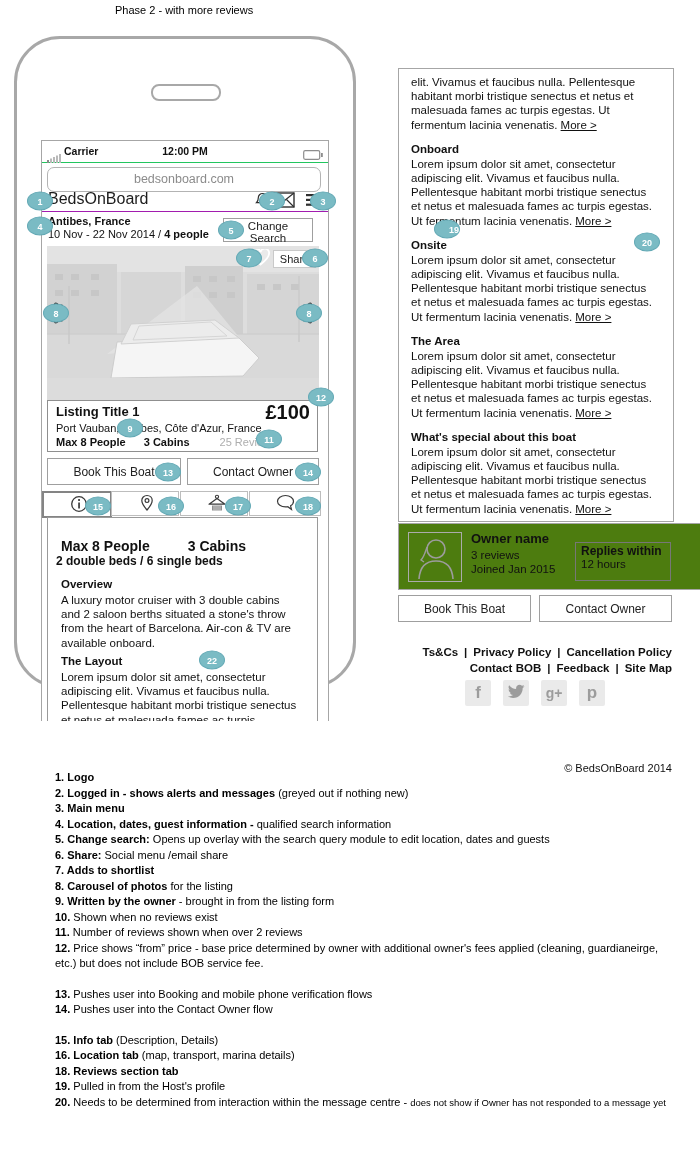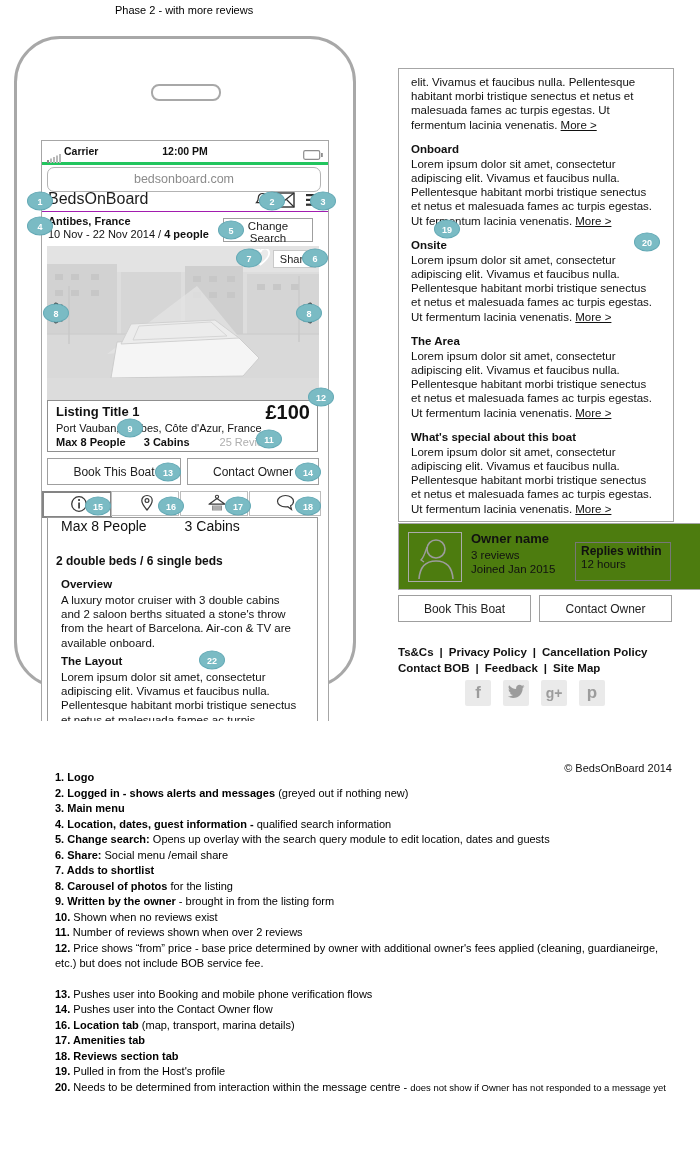--- a/index.html
+++ b/index.html
@@ -8,21 +8,21 @@
   .abs{position:absolute;}
   .b{font-weight:bold;}
   
   .page-title{left:115px;top:4px;font-size:11px;color:#000;}
   
   .phone{left:14px;top:36px;width:336px;height:646px;border:3px solid #a8a8a8;border-radius:46px;z-index:1;}
   .speaker{left:151px;top:84px;width:66px;height:13px;border:2px solid #a8a8a8;border-radius:8px;z-index:1;}
   
   .screen{left:41px;top:140px;width:286px;height:580px;background:#fff;z-index:2;
           border:1.5px solid #a6a6a6;border-bottom:none;overflow:hidden;}
-  .statusbar{left:0;top:0;right:0;height:21px;border-bottom:3px solid #22c55e;}
+  .statusbar{left:0;top:0;right:0;height:21px;border-bottom:1px solid #22c55e;}
   .carrier{left:22px;top:4px;font-size:10.5px;font-weight:bold;}
   .clock{left:0;right:0;top:4px;text-align:center;font-size:10.5px;font-weight:bold;}
   .signal{left:5px;top:8px;}
   .battery{right:5px;top:5px;}
   .urlbar{left:5px;top:26px;width:272px;height:23px;border:1.5px solid #b3b3b3;border-radius:7px;
           text-align:center;line-height:23px;font-size:12.5px;color:#8b8b8b;background:#fff;}
   .appheader{left:0;right:0;top:49px;height:21px;border-bottom:1px solid #a21caf;}
   .logo{left:6px;top:0px;font-size:16px;color:#1c1c1c;}
   .bell{left:213px;top:2px;}
   .envelope{left:231px;top:2px;}
@@ -50,21 +50,21 @@
   .pbtn{border:1.5px solid #9f9f9f;background:#fff;font-size:12px;font-family:inherit;color:#222;}
   .bookbtn{left:5px;top:317px;width:134px;height:27px;}
   .contactbtn{left:145px;top:317px;width:132px;height:27px;}
   
   .tab{top:350px;height:23px;border:1.5px solid #bdbdbd;background:#fff;}
   .tab.active{border:2px solid #848484;}
   .tab1{left:0px;width:66px;} .tab2{left:69px;width:66px;} .tab3{left:138px;width:66px;} .tab4{left:207px;width:70px;}
   .tabicon{position:absolute;left:26px;top:2px;}
   
   .panel{left:5px;top:376px;width:269px;height:210px;border:1.5px solid #9a9a9a;border-bottom:none;background:#fff;}
-  .pcap{left:13px;top:0;font-size:14px;font-weight:normal;}
+  .pcap{left:13px;top:20px;font-size:14px;font-weight:bold;}
   .pcap .cab2{margin-left:38px;}
   .pbeds{left:8px;top:36px;font-size:12px;font-weight:bold;}
   .phead{font-size:11.5px;font-weight:bold;}
   .ph1{left:13px;top:60px;} .pt1{left:13px;top:75px;}
   .ph2{left:13px;top:137px;} .pt2{left:13px;top:152px;}
   .ptext{width:240px;font-size:11.5px;line-height:14.2px;}
   
   .detailbox{left:398px;top:68px;width:274px;height:452px;border:1.5px solid #a6a6a6;overflow:hidden;
              padding:0;background:#fff;}
   .detailinner{position:absolute;left:12px;top:4px;width:248px;}
@@ -76,21 +76,21 @@
   .avatar{left:9px;top:8px;width:52px;height:48px;border:1.5px solid #ababab;}
   .oname{left:72px;top:7px;font-size:13px;font-weight:bold;}
   .orev{left:72px;top:25px;font-size:11.5px;}
   .ojoin{left:72px;top:39px;font-size:11.5px;}
   .replies{left:176px;top:18px;width:84px;height:35px;border:1.5px solid #777;padding:1px 5px;}
   .rlabel{font-size:12px;font-weight:bold;display:block;}
   .rvalue{font-size:11.5px;display:block;}
   .book2{left:398px;top:595px;width:133px;height:27px;}
   .contact2{left:539px;top:595px;width:133px;height:27px;}
   
-  .flinks{left:398px;top:644px;width:274px;text-align:left;font-size:11.5px;font-weight:bold;line-height:16px;}
+  .flinks{left:398px;top:644px;width:274px;text-align:right;font-size:11.5px;font-weight:bold;line-height:16px;}
   .fsep{margin:0 6px;font-weight:bold;}
   .social{left:398px;top:680px;width:274px;text-align:center;}
   .sicon{display:inline-block;width:26px;height:26px;background:#eaeaea;border-radius:2px;margin:0 6px;
          vertical-align:top;text-align:center;position:relative;}
   .sg{font-size:17px;font-weight:bold;color:#9c9c9c;line-height:26px;}
   .sgp{font-size:14px;}
   .sicon svg{margin-top:4px;}
   .copy{left:398px;top:714px;width:274px;text-align:right;font-size:11px;color:#111;margin-top:48px;}
   
   .badge{position:absolute;width:26px;height:19px;border-radius:50%;background:#7abbc4;border:1px solid #63a9b5;
@@ -348,39 +348,39 @@
       <div class="badge" style="left: 295px; top: 397px; margin-left: 26px;">12</div>
       <div class="badge" style="left: 130px; top: 428px;">9</div>
       <div class="badge" style="left: 269px; top: 439px;">11</div>
       <div class="badge" style="left: 168px; top: 472px;">13</div>
       <div class="badge" style="left: 308px; top: 472px;">14</div>
       <div class="badge" style="left: 98px; top: 506px;">15</div>
       <div class="badge" style="left: 171px; top: 506px;">16</div>
       <div class="badge" style="left: 238px; top: 506px;">17</div>
       <div class="badge" style="left: 308px; top: 506px;">18</div>
       <div class="badge" style="left: 212px; top: 660px;">22</div>
-      <div class="badge" style="left: 447px; top: 229px;">19</div>
+      <div class="badge" style="left: 447px; top: 229px; text-align: right;">19</div>
       <div class="badge" style="left: 647px; top: 242px;">20</div>
     </div>
 
   <div class="abs legend" id="legend">
       <div class="litem"><span class="b">1. Logo</span></div>
       <div class="litem"><span class="b">2. Logged in - shows alerts and messages</span><span> (greyed out if nothing new)</span></div>
       <div class="litem"><span class="b">3. Main menu</span></div>
       <div class="litem"><span class="b">4. Location, dates, guest information -</span><span> qualified search information</span></div>
       <div class="litem"><span class="b">5. Change search:</span><span> Opens up overlay with the search query module to edit location, dates and guests</span></div>
       <div class="litem"><span class="b">6. Share:</span><span> Social menu /email share</span></div>
       <div class="litem"><span class="b">7. Adds to shortlist</span></div>
       <div class="litem"><span class="b">8. Carousel of photos</span><span> for the listing</span></div>
       <div class="litem"><span class="b">9. Written by the owner</span><span> - brought in from the listing form</span></div>
       <div class="litem"><span class="b">10.</span><span> Shown when no reviews exist</span></div>
       <div class="litem"><span class="b">11.</span><span> Number of reviews shown when over 2 reviews</span></div>
       <div class="litem"><span class="b">12.</span><span> Price shows “from” price - base price determined by owner with additional owner's fees applied (cleaning, guardianeirge, etc.)  but does not include BOB service fee.</span></div>
       <div class="litem gap"><span class="b">13.</span><span> Pushes user into Booking and mobile phone verification flows</span></div>
       <div class="litem"><span class="b">14.</span><span> Pushes user into the Contact Owner flow</span></div>
+      <div class="litem gap"><span class="b">15. Info tab</span><span> (Description, Details)</span></div>
       <div class="litem"><span class="b">16. Location tab</span><span> (map, transport, marina details)</span></div>
-      <div class="litem"><span class="b">17. Amenities tab</span></div>
       <div class="litem"><span class="b">18. Reviews section tab</span></div>
       <div class="litem"><span class="b">19.</span><span> Pulled in from the Host's profile</span></div>
       <div class="litem"><span class="b">20.</span><span> Needs to be determined from interaction within the message centre - </span><span class="lsmall">does not show if Owner has not responded to a message yet</span></div>
     </div>
 
 </div>
 
 </body></html>

